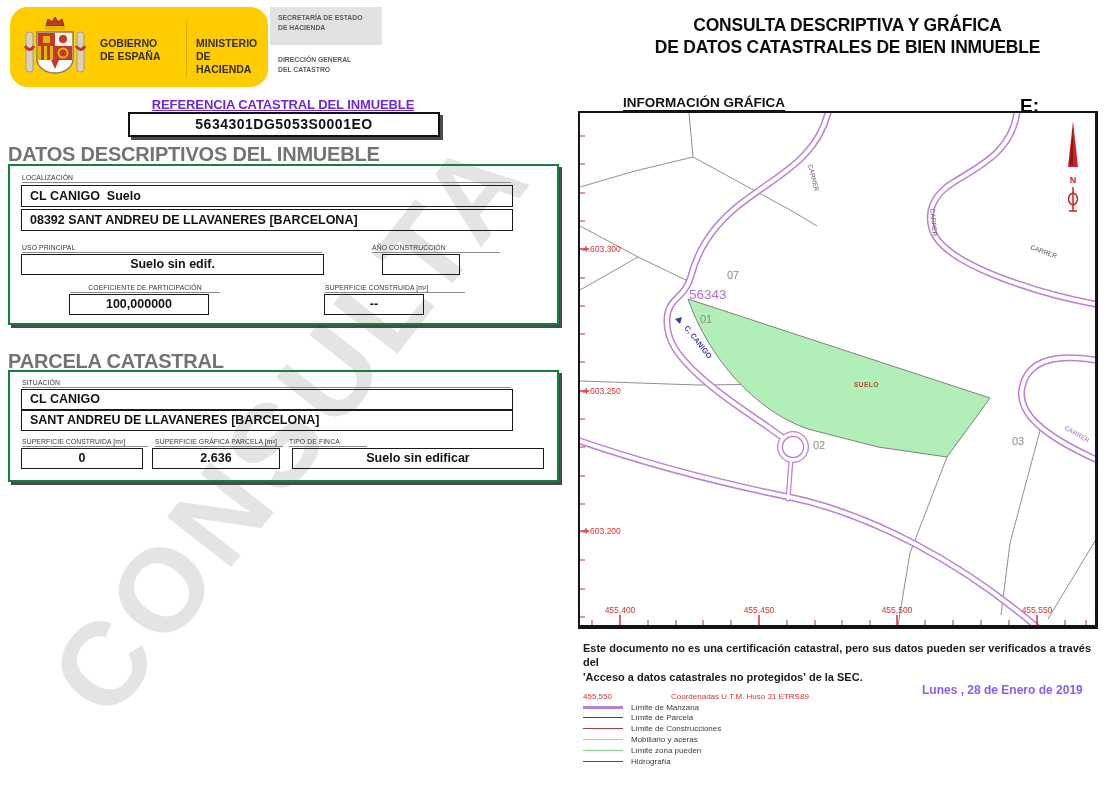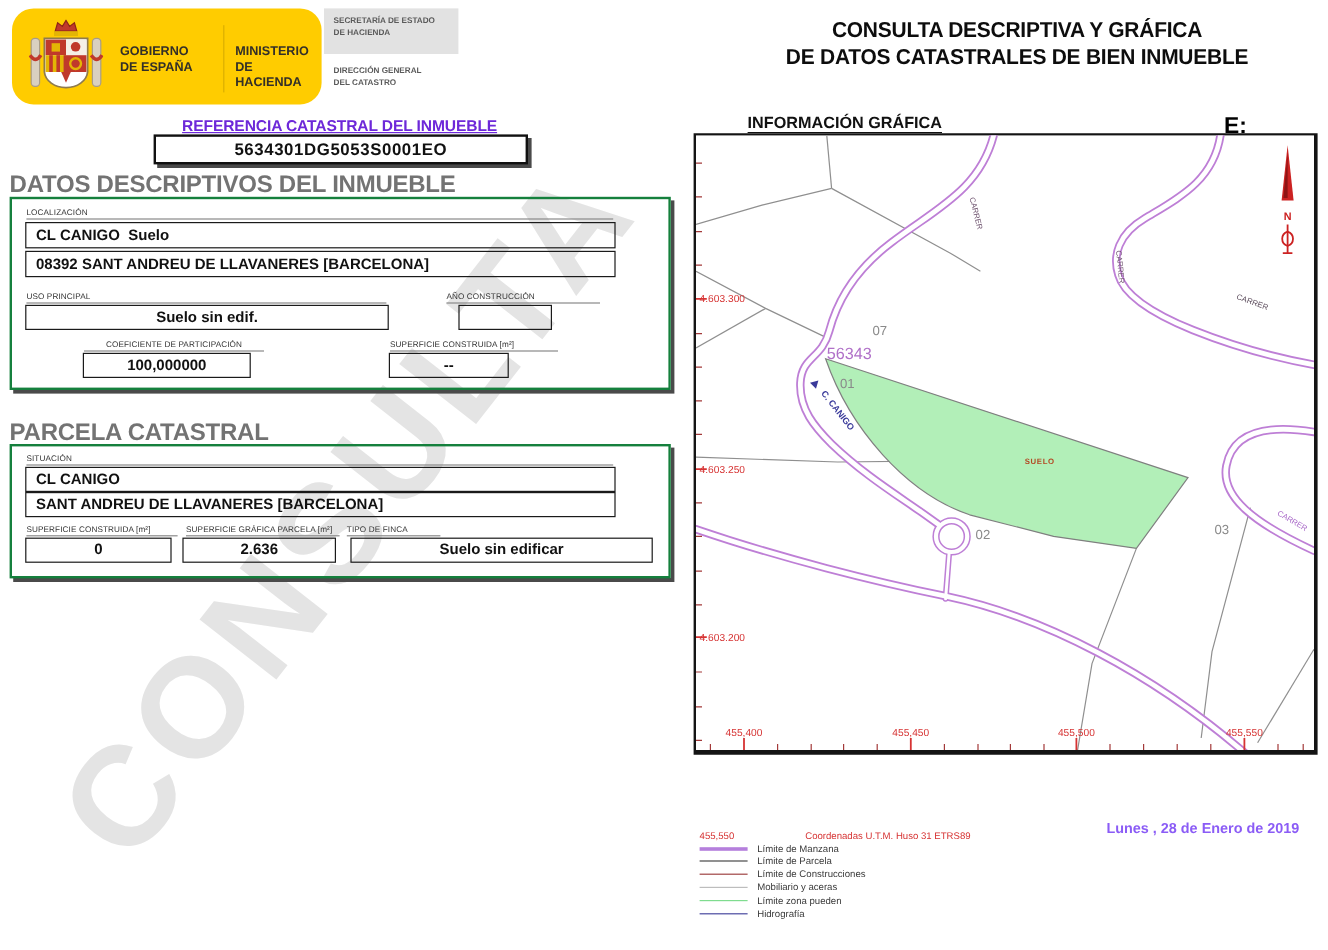--- a/index.html
+++ b/index.html
@@ -239,20 +239,24 @@
         <text x="3" y="281">4.603.250</text>
         <text x="3" y="421">4.603.200</text>
         <text x="40" y="500" text-anchor="middle">455,400</text>
         <text x="179" y="500" text-anchor="middle">455,450</text>
         <text x="317" y="500" text-anchor="middle">455,500</text>
         <text x="457" y="500" text-anchor="middle">455,550</text>
       </g>
     </svg>
   </div>
 
+  <div class="abs z1" id="disclaimer">
+    <div>Este documento no es una certificación catastral, pero sus datos pueden ser verificados a través del</div>
+    <div>'Acceso a datos catastrales no protegidos' de la SEC.</div>
+  </div>
   <div class="abs z1" id="fecha">Lunes , 28 de Enero de 2019</div>
   <div class="abs z1" id="legend">
       <div class="legend-row">
         <span class="legend-prefix">455,550</span>
         <span class="legend-label red">Coordenadas U.T.M. Huso 31 ETRS89</span>
       </div>
       <div class="legend-row">
         <span class="legend-swatch" style="border-top-color: rgb(181, 127, 220); border-top-width: 3px;"></span>
         <span class="legend-label">Límite de Manzana</span>
       </div>

